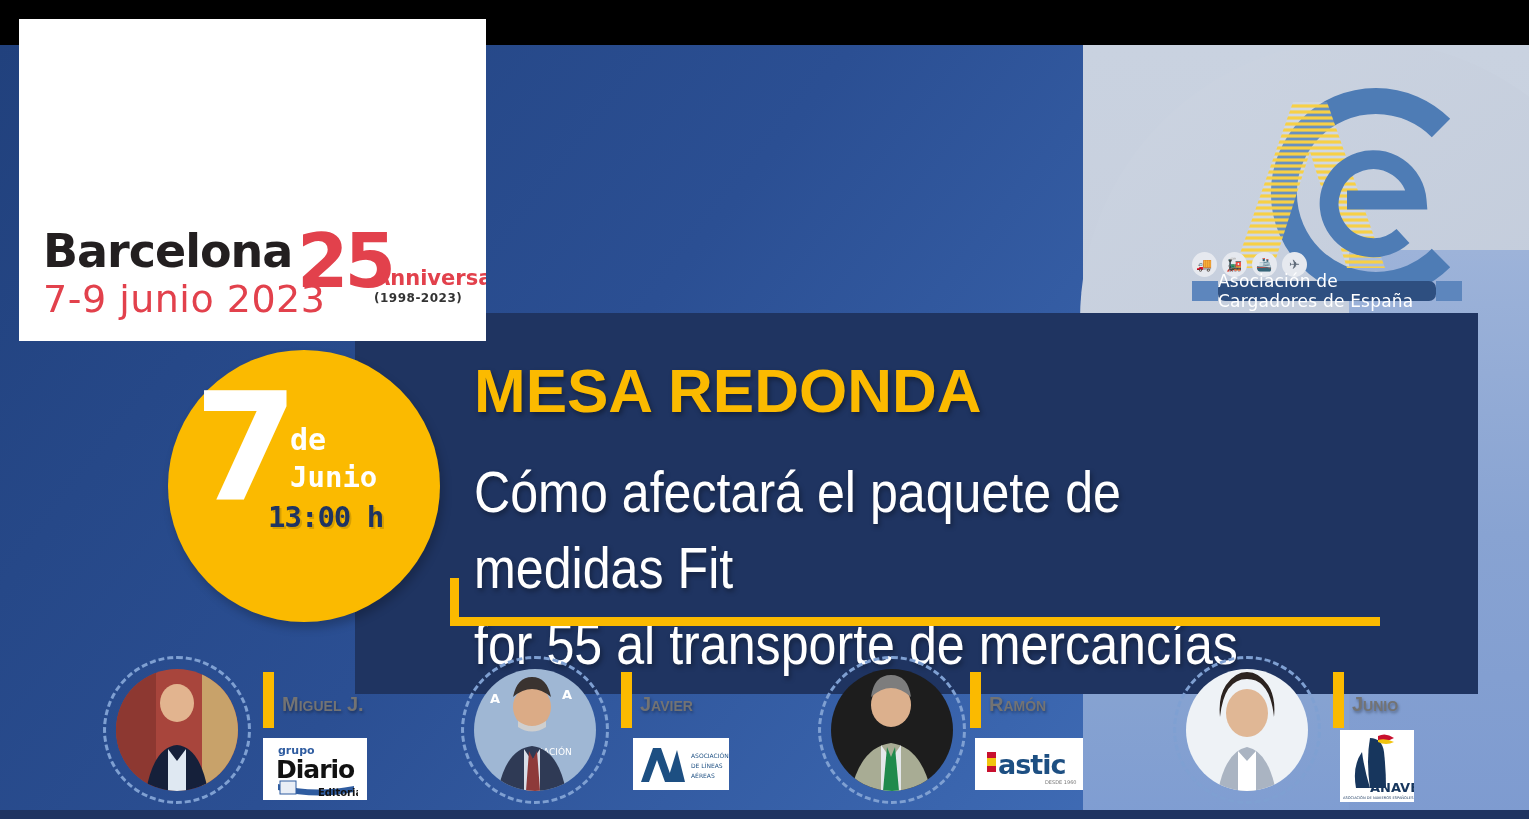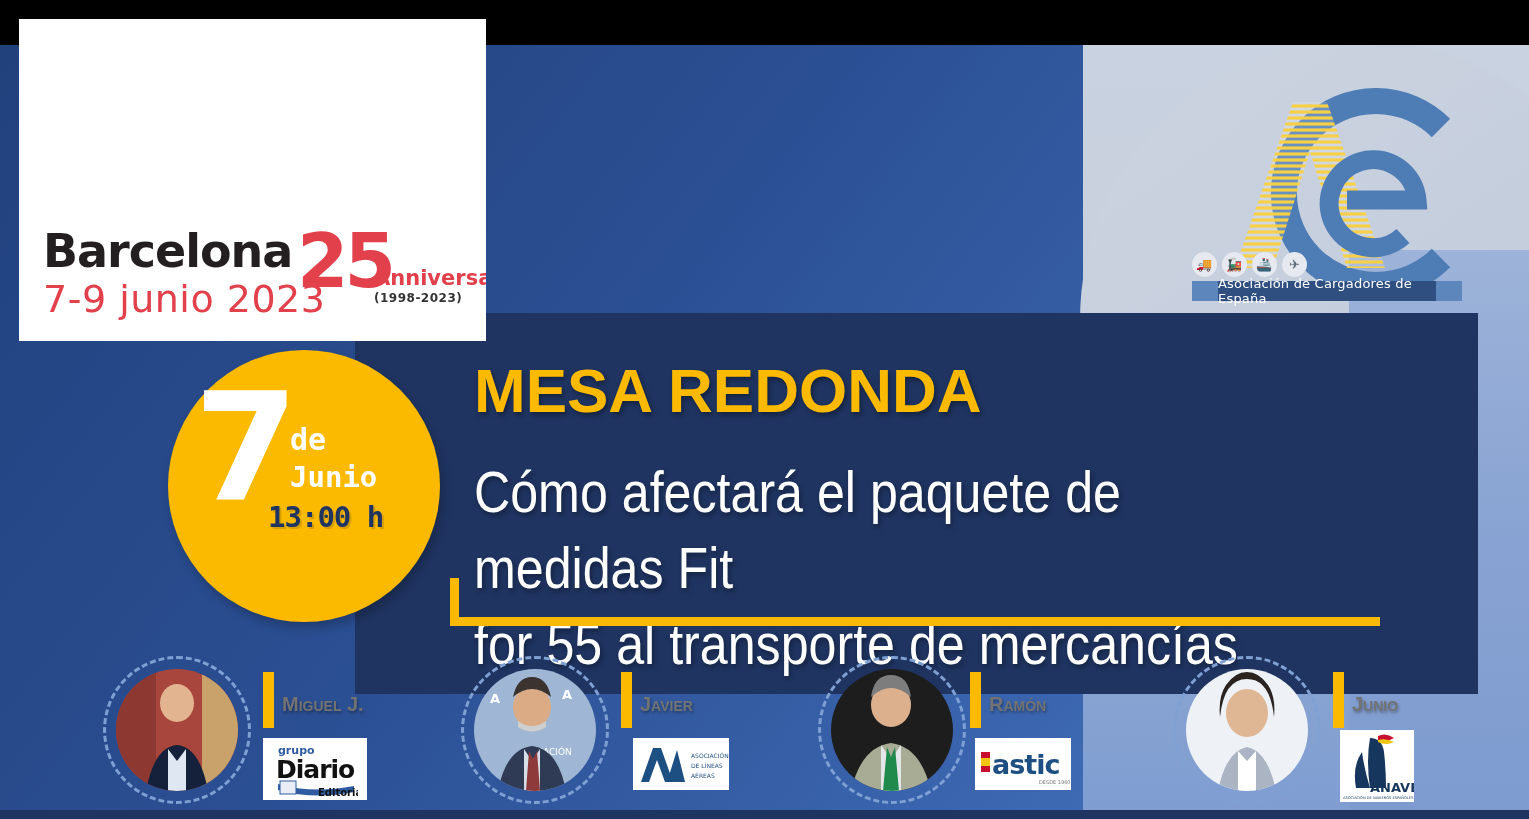--- a/index.html
+++ b/index.html
@@ -171,26 +171,27 @@
     height: 20px;
     display: flex;
     align-items: stretch;
     z-index: 5;
   }
   .aec-label .blk { background: #5d86bd; width: 26px; }
   .aec-label .mid {
     flex: 1;
     background: #2e4f80;
     color: #ffffff;
-    font-size: 13px;
+    font-size: 17px;
     font-family: "DejaVu Sans", sans-serif;
     display: flex;
     align-items: center;
     justify-content: center;
     letter-spacing: 0.2px;
+    border-radius: 7px;
   }
   .aec-icons {
     position: absolute;
     left: 1192px;
     top: 252px;
     display: flex;
     gap: 5px;
     z-index: 5;
   }
   .aec-icons span {
@@ -376,21 +377,21 @@
     background: #ffffff;
     display: flex;
     align-items: center;
     justify-content: center;
     overflow: hidden;
   }
 
   
   .logo-diario { width: 104px; height: 62px; position: relative; }
   .logo-ala    { width: 96px; height: 52px; position: relative; }
-  .logo-astic  { width: 96px; height: 52px; position: relative; }
+  .logo-astic  { width: 108px; height: 52px; position: relative; }
   .logo-anave  { width: 74px; height: 72px; position: relative; }
 
   .dz { position: absolute; font-family: "DejaVu Sans", sans-serif; }
 </style>
 </head>
 <body>
 
 <div id="banner">
 
   <div class="bg-blue"></div>

